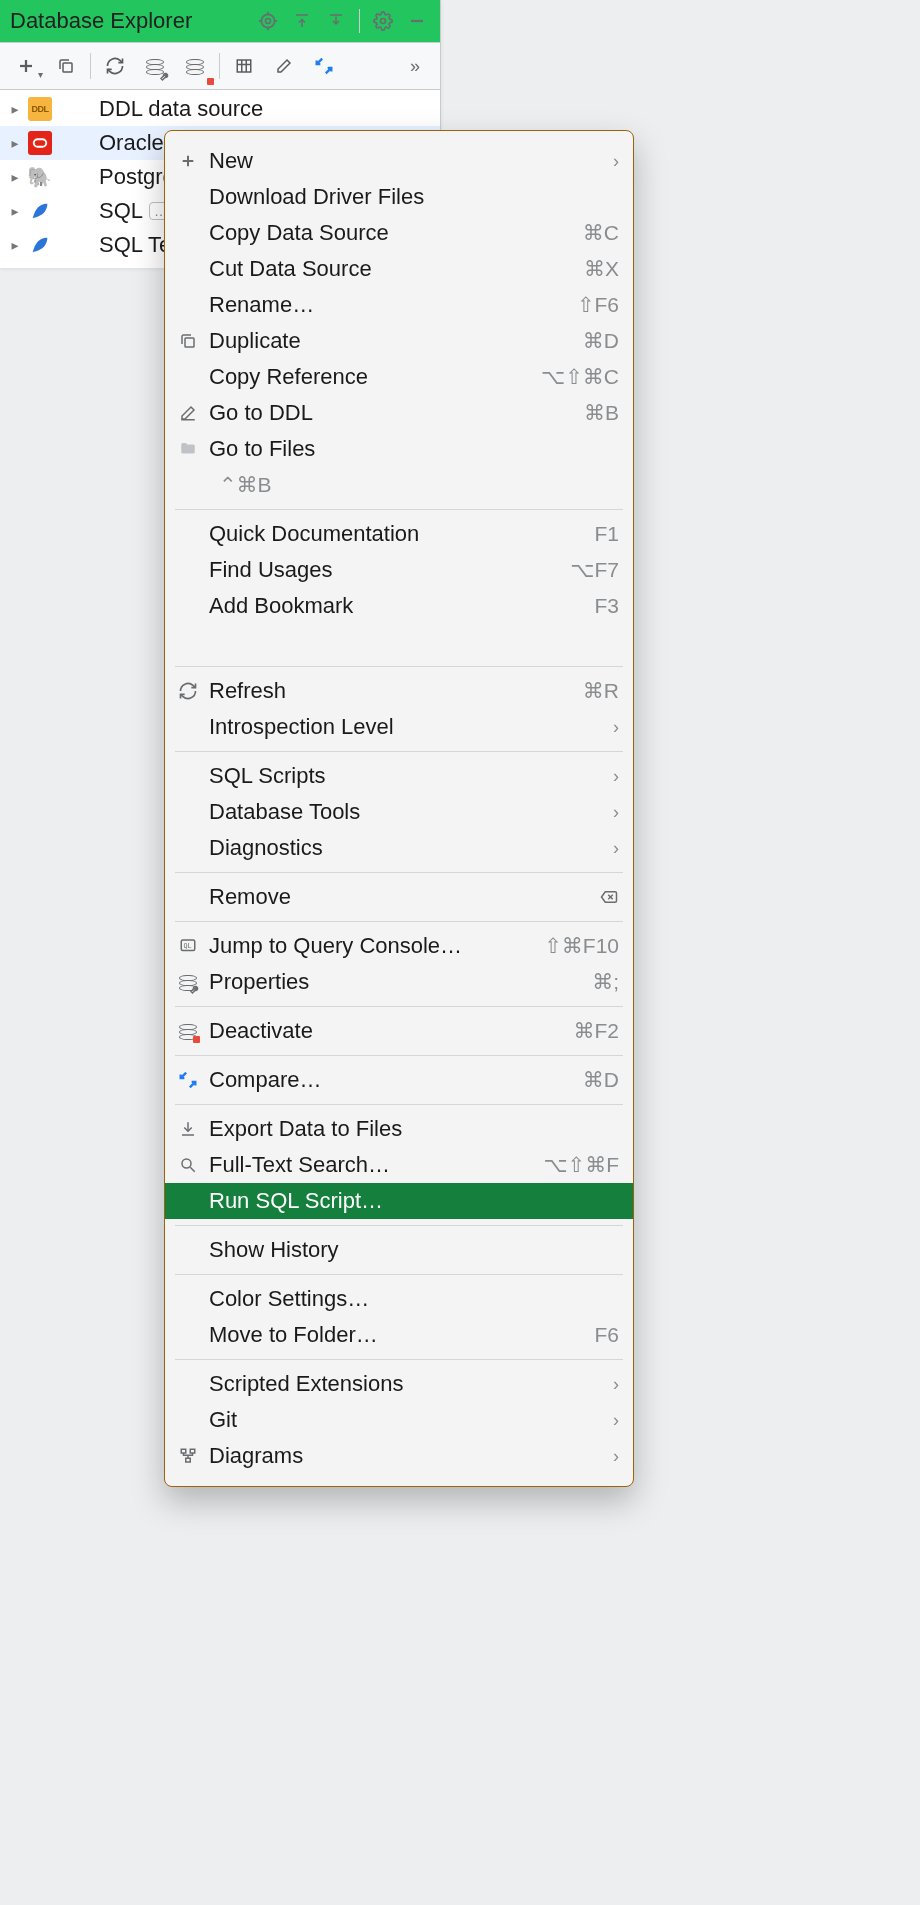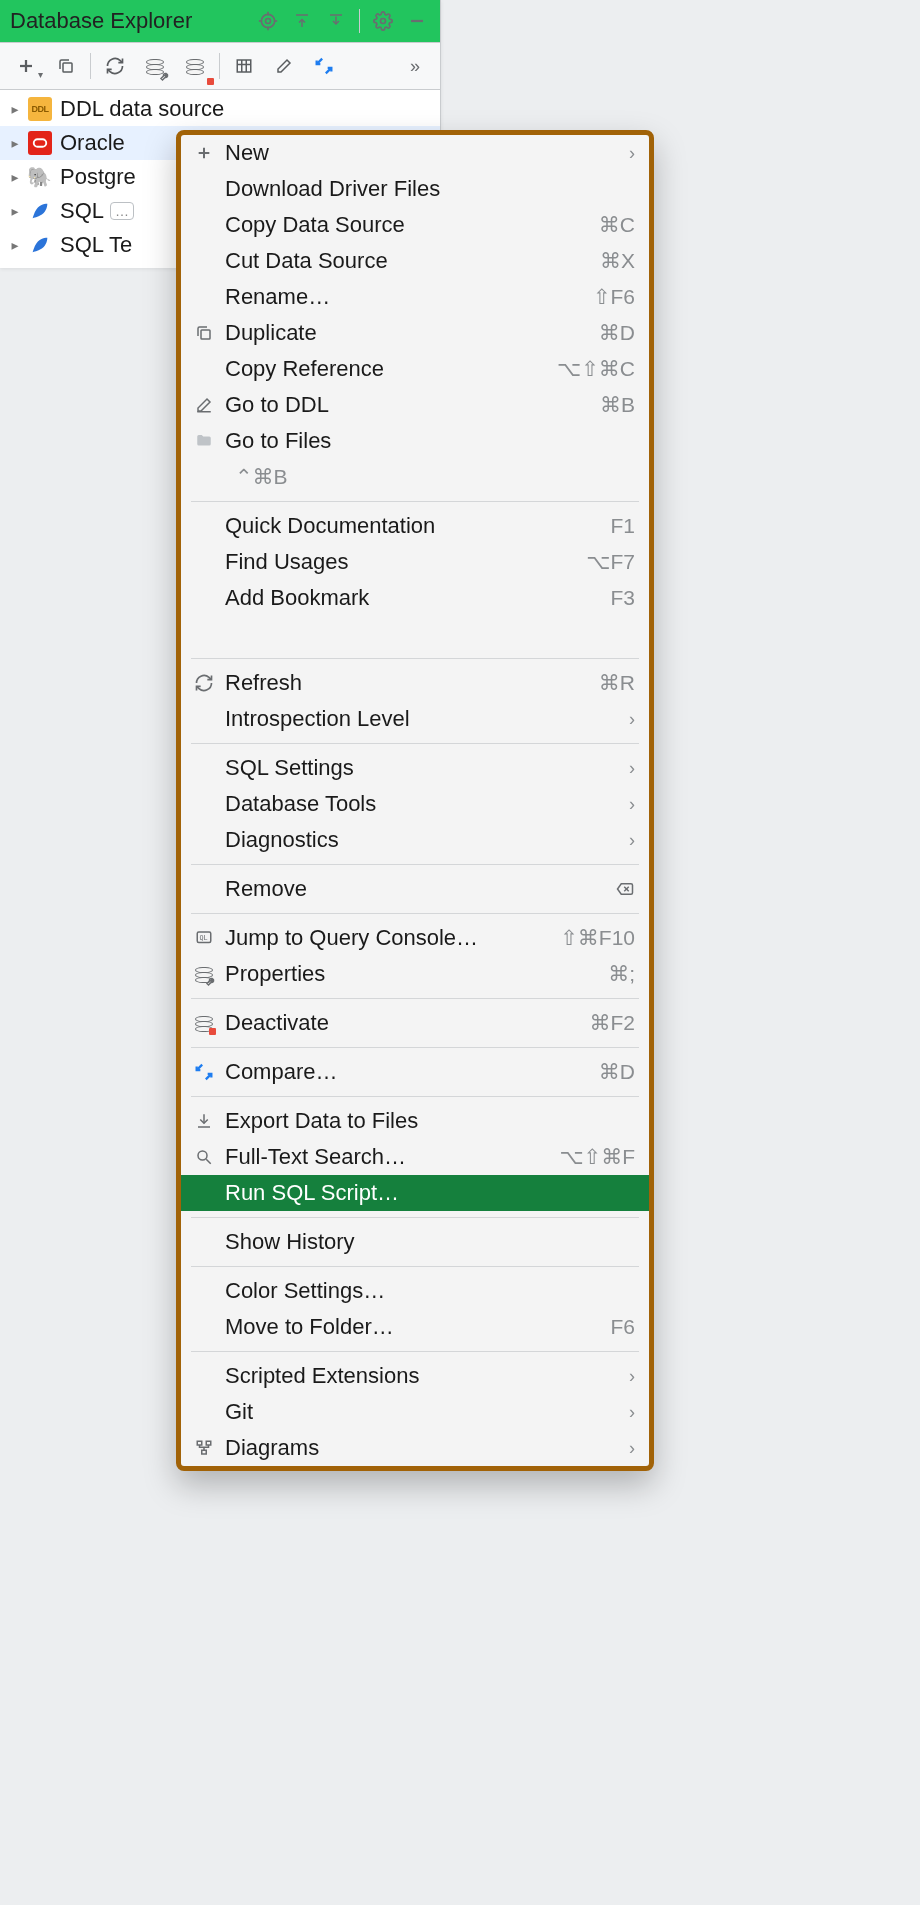--- a/index.html
+++ b/index.html
@@ -63,51 +63,51 @@
     padding: 0 8px;
   }
   .tree-row.selected { background: #e7f1ff; }
   .caret {
     width: 14px; text-align: center; color: #777;
     font-size: 14px; margin-right: 6px;
   }
   .ds-icon {
     width: 24px; height: 24px; border-radius: 3px;
     display: flex; align-items: center; justify-content: center;
-    font-size: 11px; font-weight: 700; color: #fff; margin-right: 8px;
+    font-size: 11px; font-weight: 700; color: #fff; margin-right: 15px;
     flex: 0 0 24px;
   }
   .ds-ddl    { background: #f5b53e; color:#8a5a00; }
   .ds-oracle { background: #e32419; }
   .ds-icon.feather {
     background: none; color:#2b74d9;
   }
   .ds-icon.feather svg { width: 22px; height: 22px; }
 
-  .tree-label { white-space: nowrap; }
+  .tree-label { white-space: nowrap; margin-left: 32px; }
   .tag-box {
     border:1px solid #bcc0c4; border-radius:4px;
     font-size:14px; padding:0 4px; margin-left:6px; color:#888;
   }
 
   .panel-shadow {
     
     box-shadow: 0 1px 4px rgba(0,0,0,.08);
   }
 
   
   .ctx {
     position: absolute;
-    left: 176px; top: 130px;
+    left: 164px; top: 130px;
     width: 468px;
     background: #f4f4f4;
-    border: 5px solid #a16207;
+    border: 1px solid #a16207;
     border-radius: 8px;
     box-shadow: 0 14px 32px rgba(0,0,0,.25);
-    padding: 0 0;
+    padding: 12px 0;
   }
   .mi {
     height: 36px;
     display: flex; align-items: center;
     padding: 0 14px 0 10px;
   }
   .mi.selected { background: #15803d; color: #fff; }
   .mi .ic {
     width: 26px; height: 26px; margin-right: 8px;
     display: flex; align-items: center; justify-content: center;
@@ -394,21 +394,21 @@
       <span class="sc">⌘R</span>
     </div>
     <div class="mi">
       <span class="ic"></span>
       <span class="lbl">Introspection Level</span>
       <span class="arr">›</span>
     </div>
     <div class="msep"></div>
     <div class="mi">
       <span class="ic"></span>
-      <span class="lbl">SQL Settings</span>
+      <span class="lbl">SQL Scripts</span>
       <span class="arr">›</span>
     </div>
     <div class="mi">
       <span class="ic"></span>
       <span class="lbl">Database Tools</span>
       <span class="arr">›</span>
     </div>
     <div class="mi">
       <span class="ic"></span>
       <span class="lbl">Diagnostics</span>

